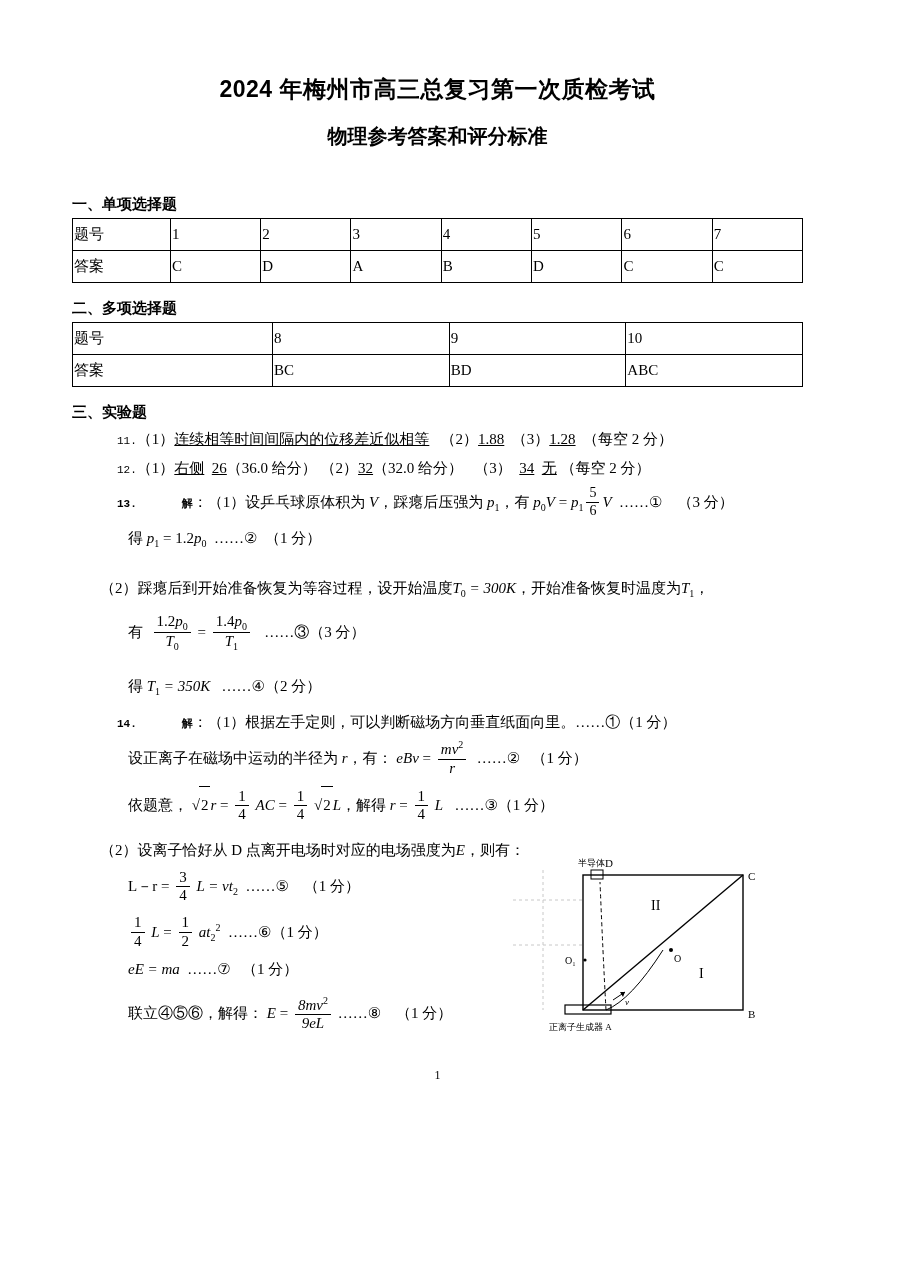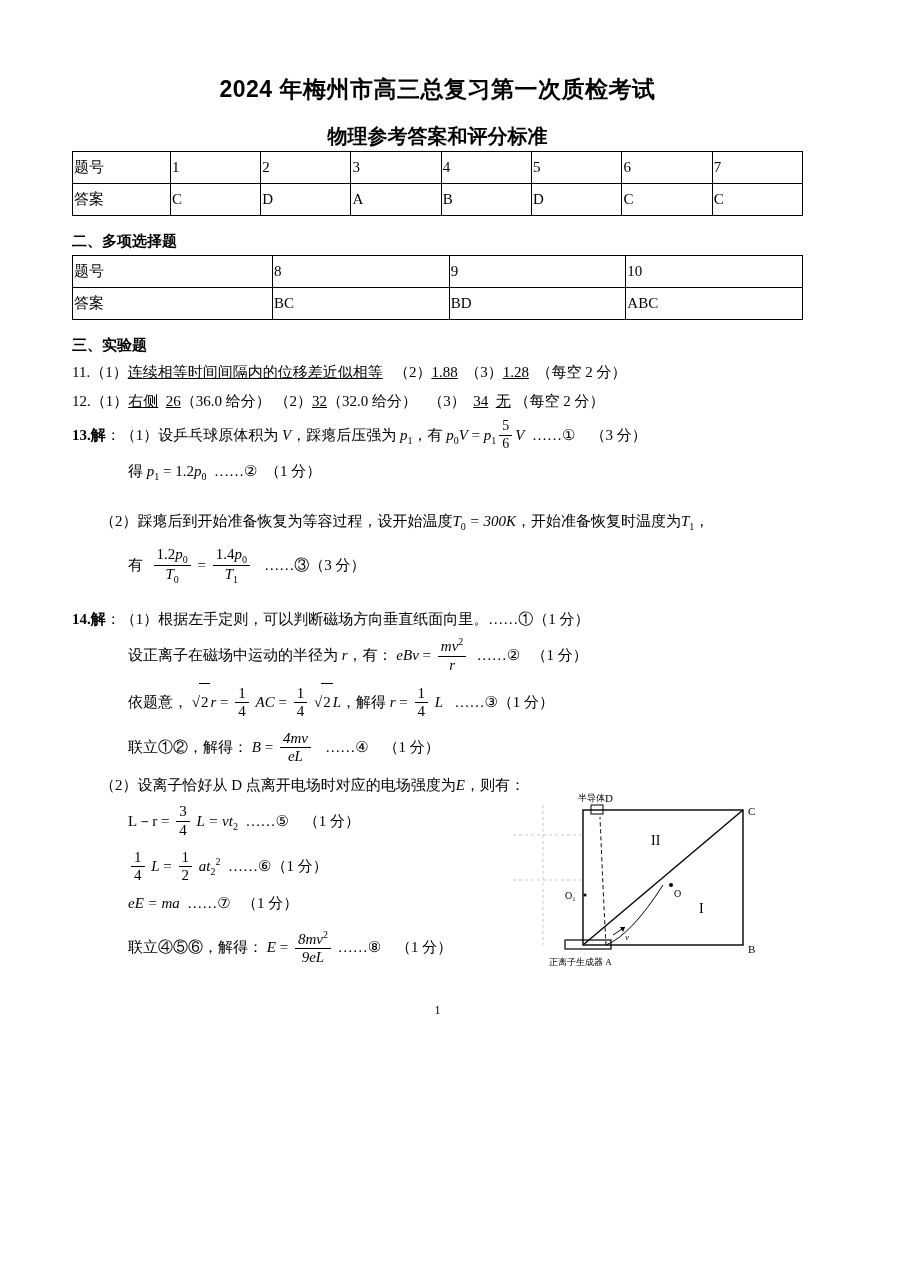--- a/index.html
+++ b/index.html
@@ -65,22 +65,23 @@
   }
   .single-table td:first-child { width: 13%; }
   .multi-table td:first-child { width: 27%; }
 
   .body-line {
     font-size: 15px;
     line-height: 1.8;
     margin: 2px 0;
   }
   .num-head {
-    font-family: Liberation Serif, serif;
-    font-size: 15px;
+    font-family: Liberation Mono, monospace;
+    font-size: 11px;
+    margin-left: 45px;
   }
   .b { font-weight: bold; }
   .u { text-decoration: underline; }
   .it { font-style: italic; font-family: "Liberation Serif", serif; }
 
   .indent1 { padding-left: 28px; }
   .indent2 { padding-left: 56px; }
 
   
   .frac {
@@ -129,20 +130,21 @@
 </head>
 <body>
 
 <div class="page">
 
   <div class="title-block">
     <div class="title-main">2024 年梅州市高三总复习第一次质检考试</div>
     <div class="title-sub">物理参考答案和评分标准</div>
   </div>
 
+  <div class="section-head first-section-head">一、单项选择题</div>
   <table class="ans single-table">
     <tbody>
         <tr>
       <td class="label">题号</td>
       <td>1</td>
       <td>2</td>
       <td>3</td>
       <td>4</td>
       <td>5</td>
       <td>6</td>
@@ -218,20 +220,23 @@
     <span>=</span>
     <span class="frac" style="font-size:15px">
       <span class="num"><span>1.4</span><span class="it">p</span><span class="sub">0</span></span>
       <span class="den"><span class="it">T</span><span class="sub">1</span></span>
     </span>
     &nbsp;&nbsp;<span>……③（3 分）</span>
   </div>
 
   <div class="spacer-md"></div>
 
+  <div class="mathline indent2">
+    <span>得</span>&nbsp;<span class="it">T</span><span class="sub">1</span>&nbsp;<span class="it">= 350K</span>&nbsp;&nbsp;&nbsp;<span>……④（2 分）</span>
+  </div>
 
   <div class="mathline">
     <span class="num-head b">14.</span><span class="num-head b">解</span><span>：</span><span>（1）</span><span>根据左手定则，可以判断磁场方向垂直纸面向里。……①（1 分）</span>
   </div>
 
   <div class="mathline indent2">
     <span>设正离子在磁场中运动的半径为</span>&nbsp;<span class="it">r</span><span>，有：</span>&nbsp;<span class="it">eBv</span>&nbsp;<span>=</span>
     <span class="frac" style="font-size:15px">
       <span class="num"><span class="it">mv</span><span class="sup">2</span></span>
       <span class="den it">r</span>
@@ -255,28 +260,20 @@
     √<span class="sqrt">2</span><span class="it">L</span><span>，解得</span>&nbsp;<span class="it">r</span>&nbsp;<span>=</span>
     <span class="frac" style="font-size:15px">
         <span class="num">1</span>
         <span class="den">4</span>
       </span>
     <span class="it">L</span>&nbsp;&nbsp;&nbsp;<span>……③（1 分）</span>
   </div>
 
   <div class="spacer-sm"></div>
 
-  <div class="mathline indent2">
-    <span>联立①②，解得：</span>&nbsp;<span class="it">B</span>&nbsp;<span>=</span>
-    <span class="frac" style="font-size:15px">
-        <span class="num it">4mv</span>
-        <span class="den it">eL</span>
-      </span>
-    &nbsp;&nbsp;<span>……④</span>&nbsp;&nbsp;&nbsp;&nbsp;<span>（1 分）</span>
-  </div>
 
   <div class="mathline indent1">
     <span>（2）</span><span>设离子恰好从 D 点离开电场时对应的电场强度为</span><span class="it">E</span><span>，则有：</span>
   </div>
 
   <div class="clearfix">
 
     <div class="fig-wrap">
       <svg width="300" height="200" viewBox="0 0 300 200">
 

